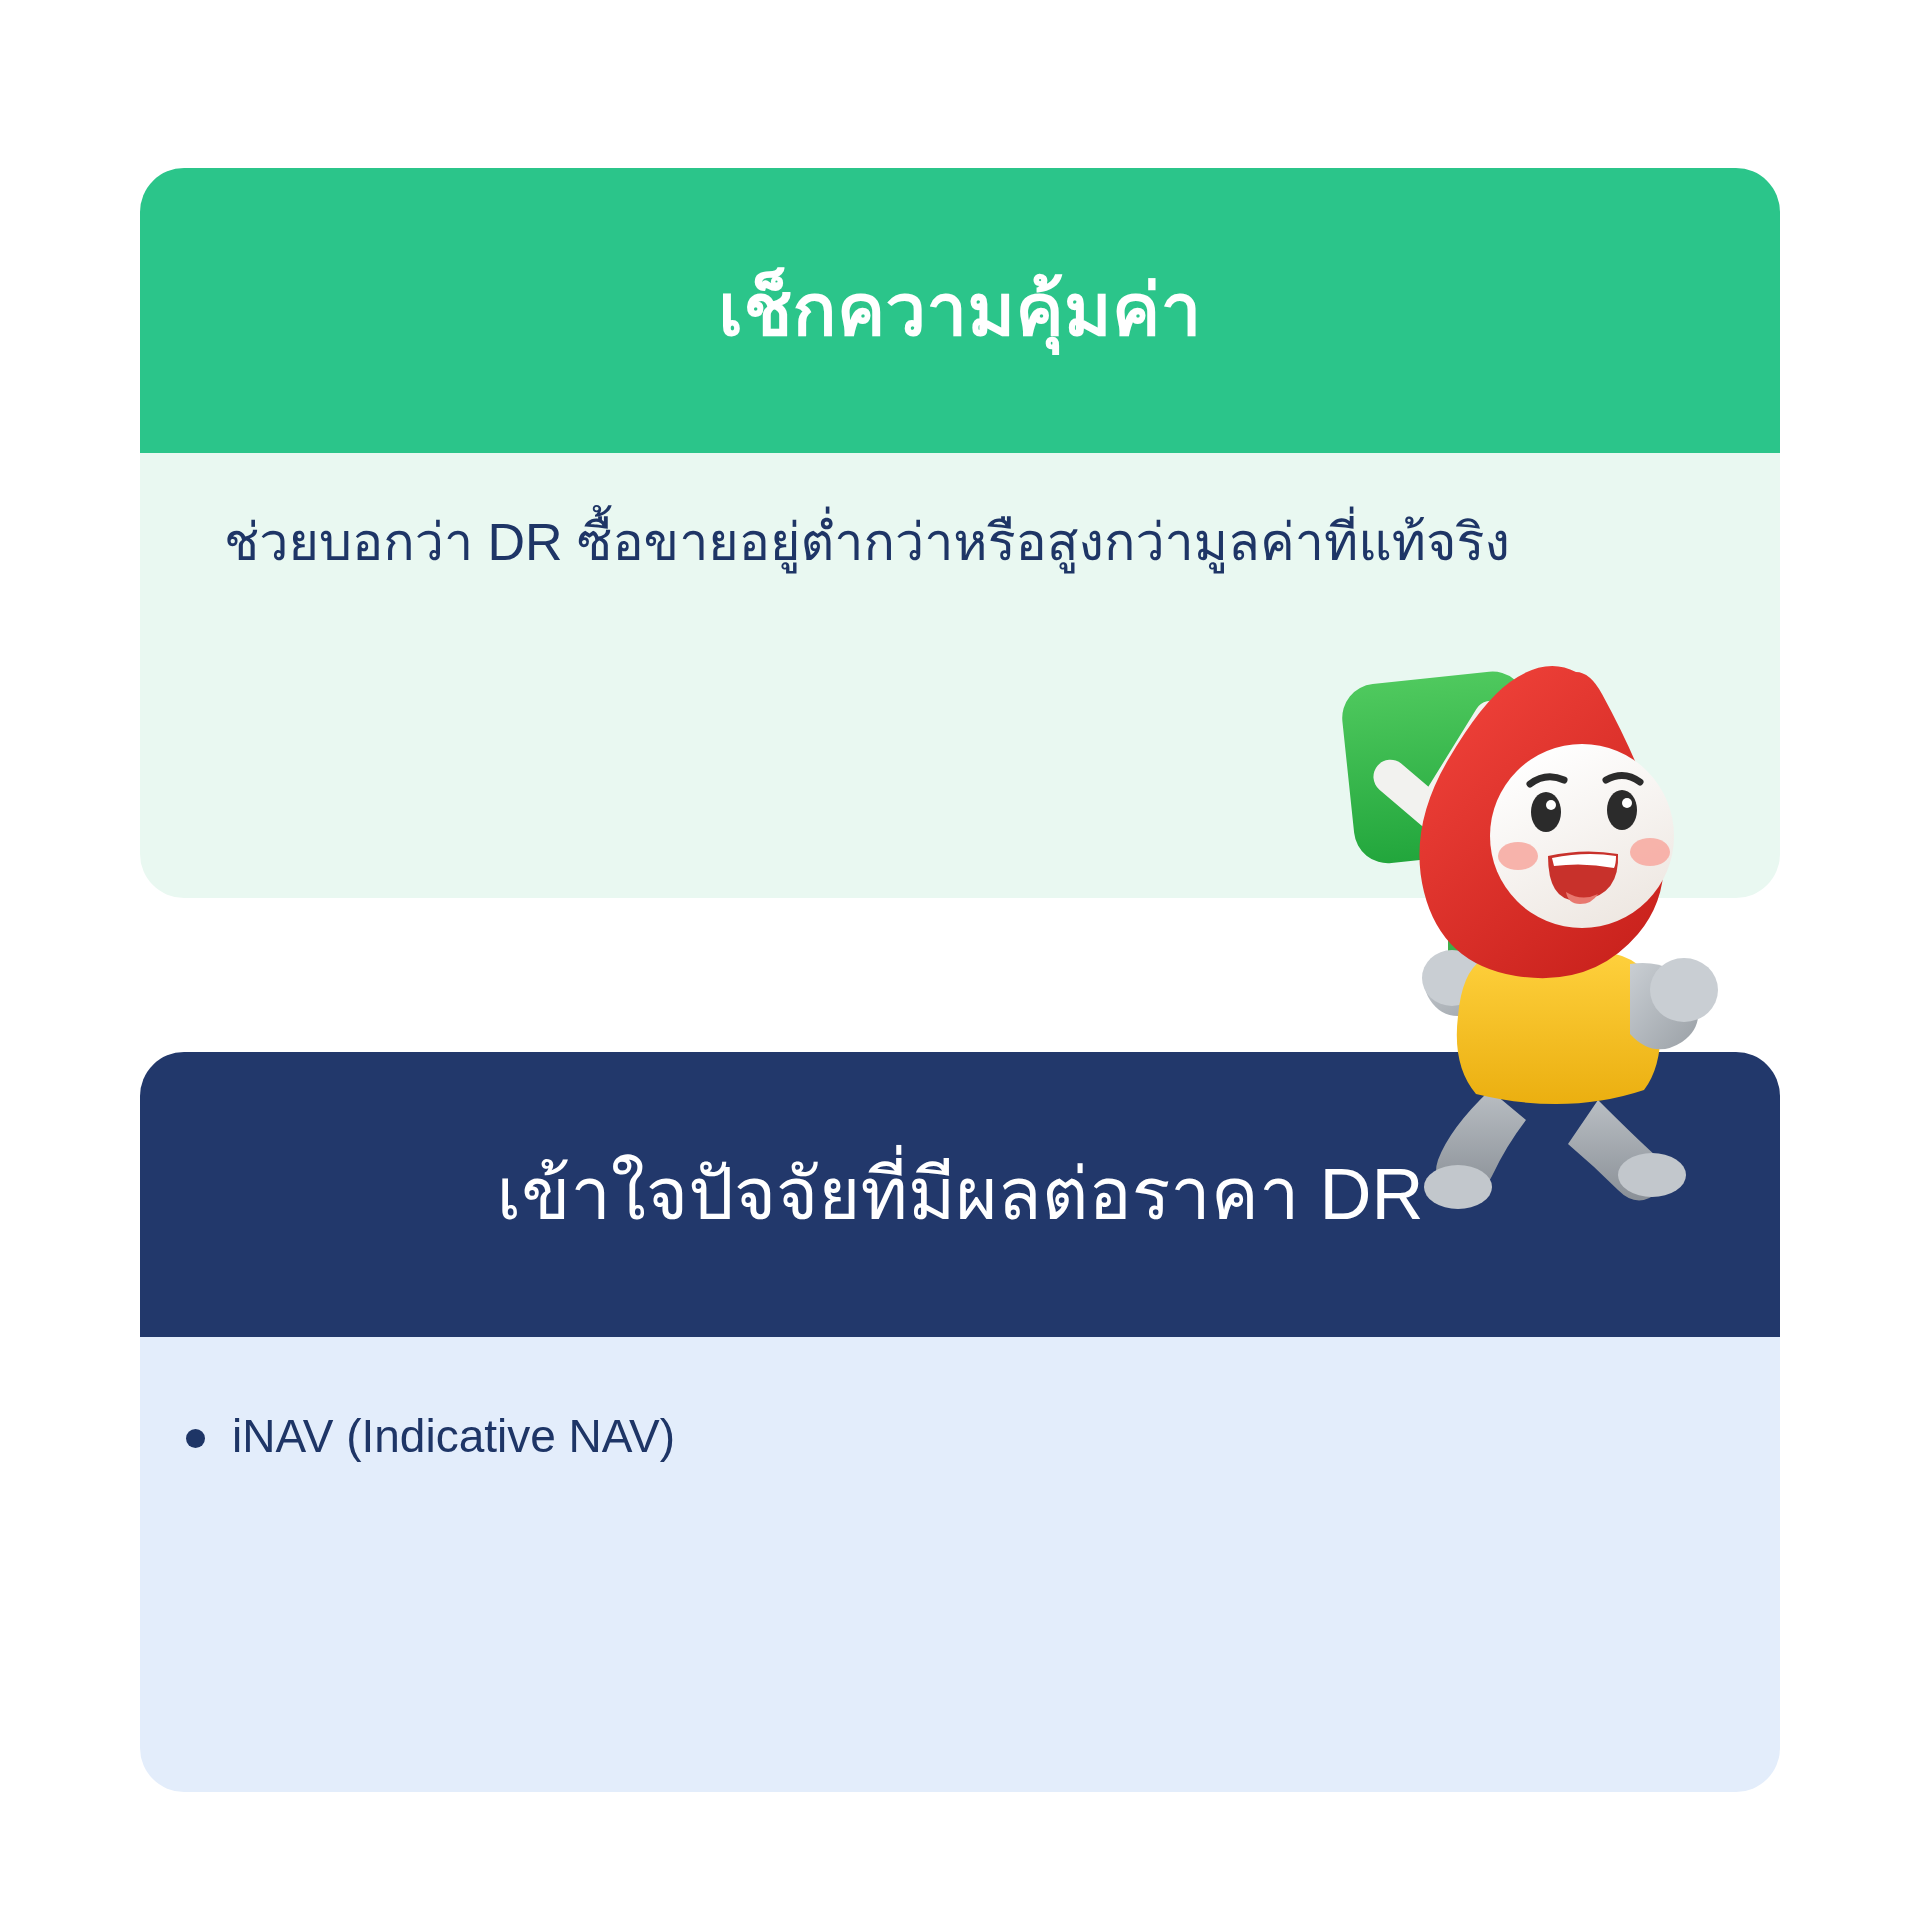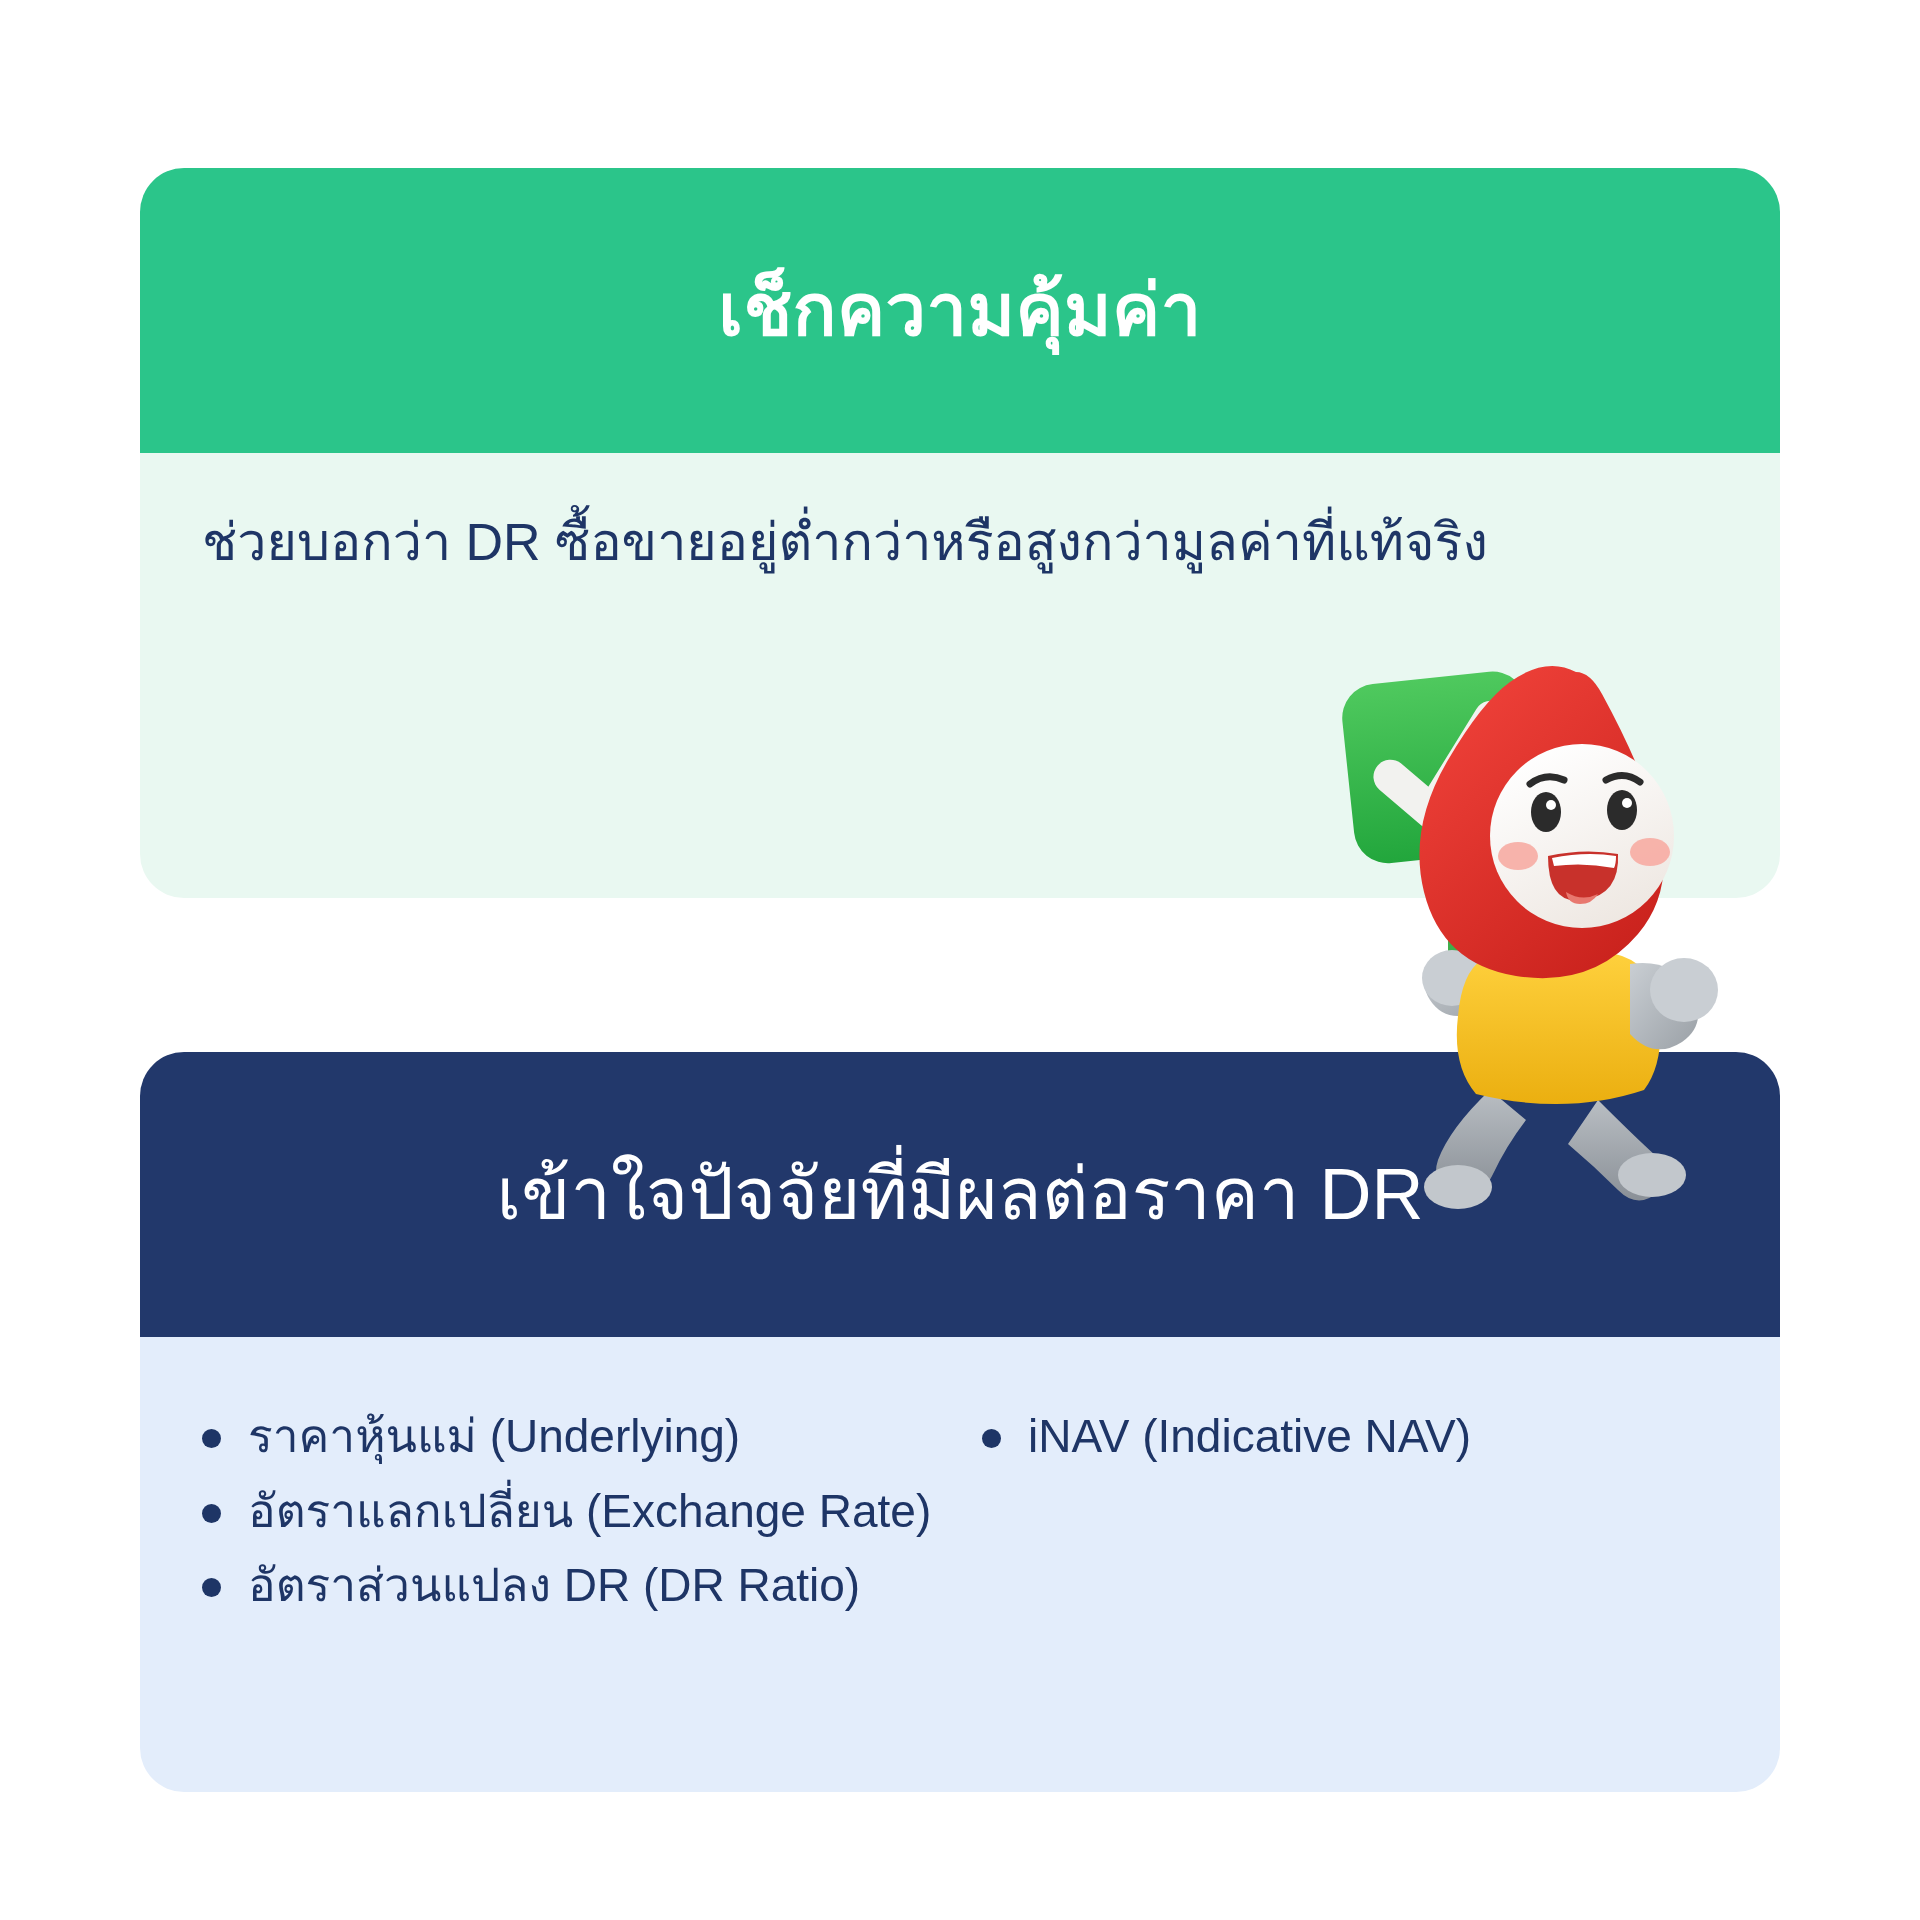--- a/index.html
+++ b/index.html
@@ -41,20 +41,21 @@
     border-radius:0 0 44px 44px;
     padding:58px 62px 40px 62px;
   }
 
   .lead-line{
     color:#1E3566;
     font-size:52px;
     line-height:1.22;
     white-space:nowrap;
     margin-bottom:24px;
+    margin-left:22px;
   }
   .bullets{ list-style:none; }
   .bullets li{
     position:relative;
     color:#1E3566;
     font-size:52px;
     line-height:1.55;
     padding-left:66px;
     white-space:nowrap;
   }
@@ -132,36 +133,20 @@
       <ul class="bullets">
       </ul>
     </div>
   </section>
 
   <section class="card" id="card-factors">
     <header class="card-head">
       <h2 class="head-title">เข้าใจปัจจัยที่มีผลต่อราคา DR</h2>
     </header>
     <div class="card-body">
-      <div class="col left">
-        <ul>
-          <li>
-            <span class="dot"></span>
-            <span>ราคาหุ้นแม่ (Underlying)</span>
-          </li>
-          <li>
-            <span class="dot"></span>
-            <span>อัตราแลกเปลี่ยน (Exchange Rate)</span>
-          </li>
-          <li>
-            <span class="dot"></span>
-            <span>อัตราส่วนแปลง DR (DR Ratio)</span>
-          </li>
-        </ul>
-      </div>
       <div class="col right">
         <ul>
           <li>
             <span class="dot"></span>
             <span>iNAV (Indicative NAV)</span>
           </li>
         </ul>
       </div>
     </div>
   </section>

